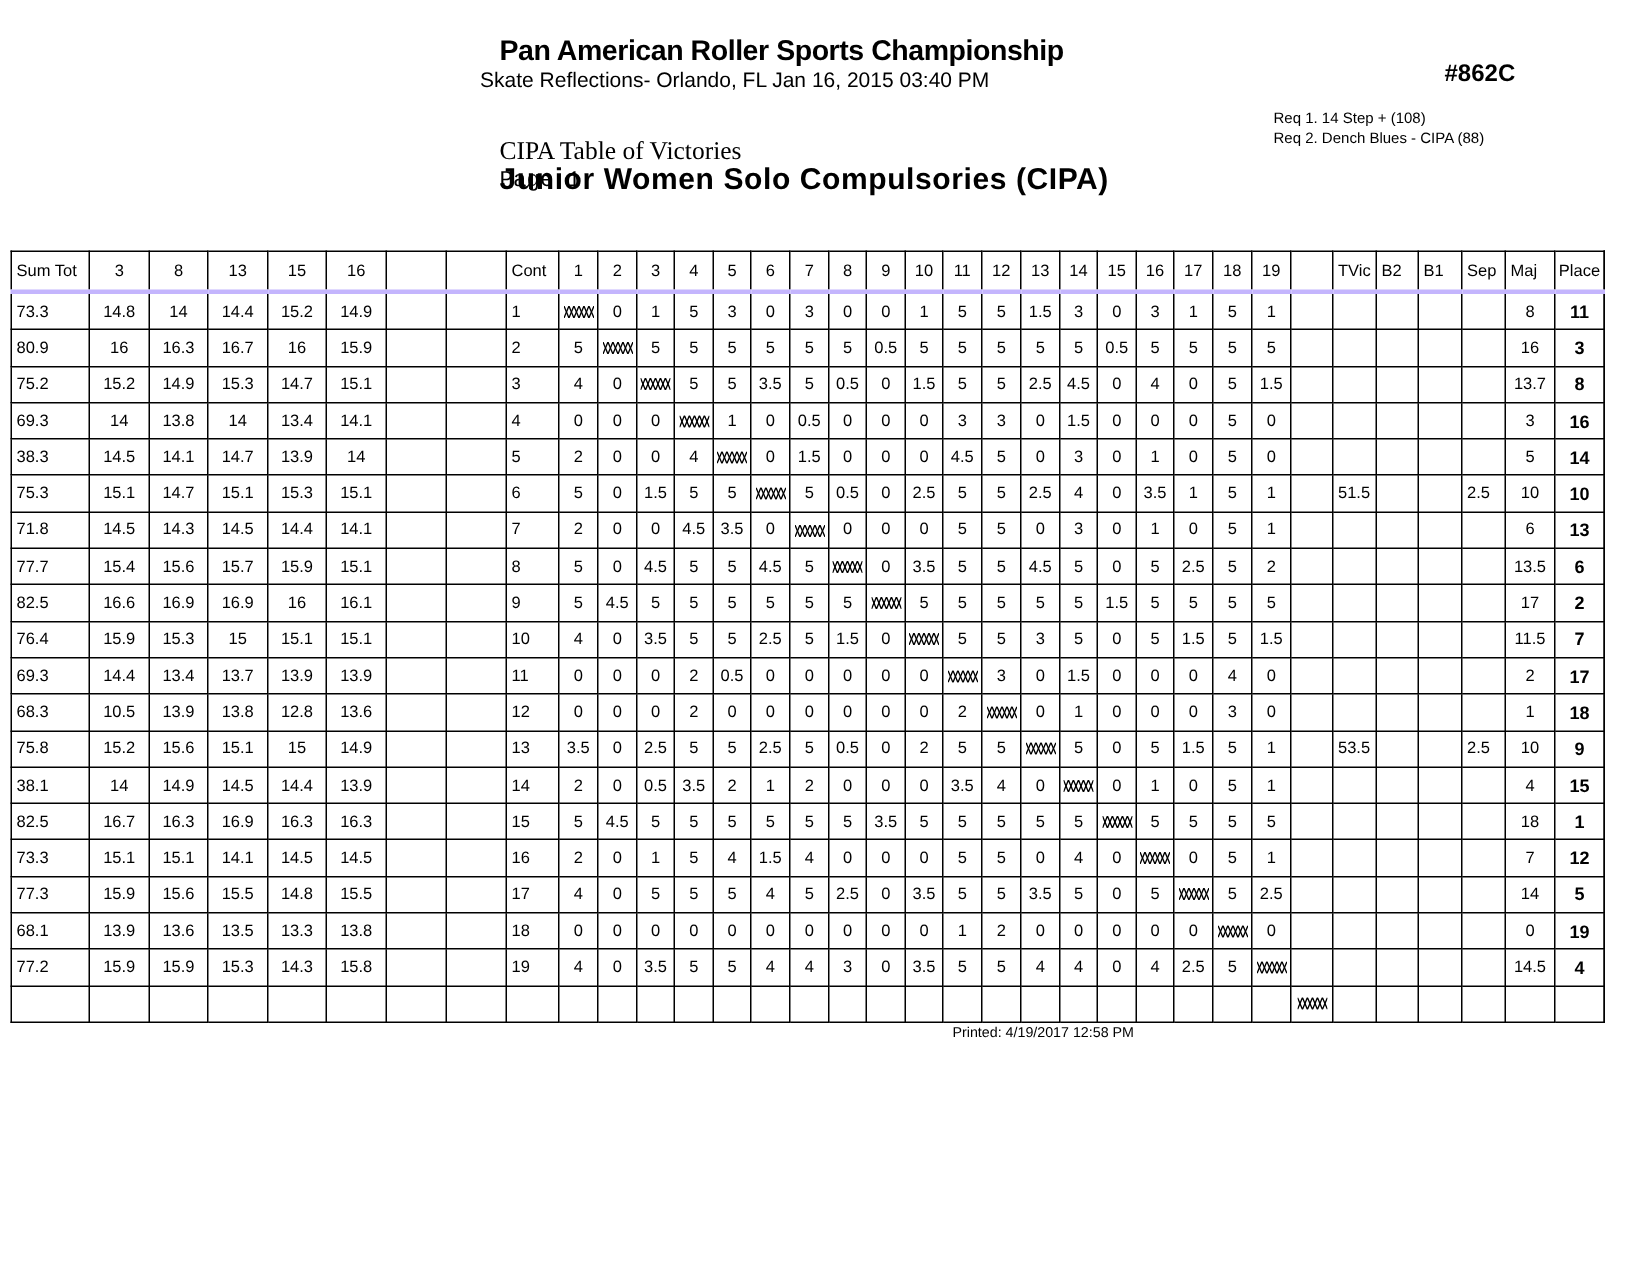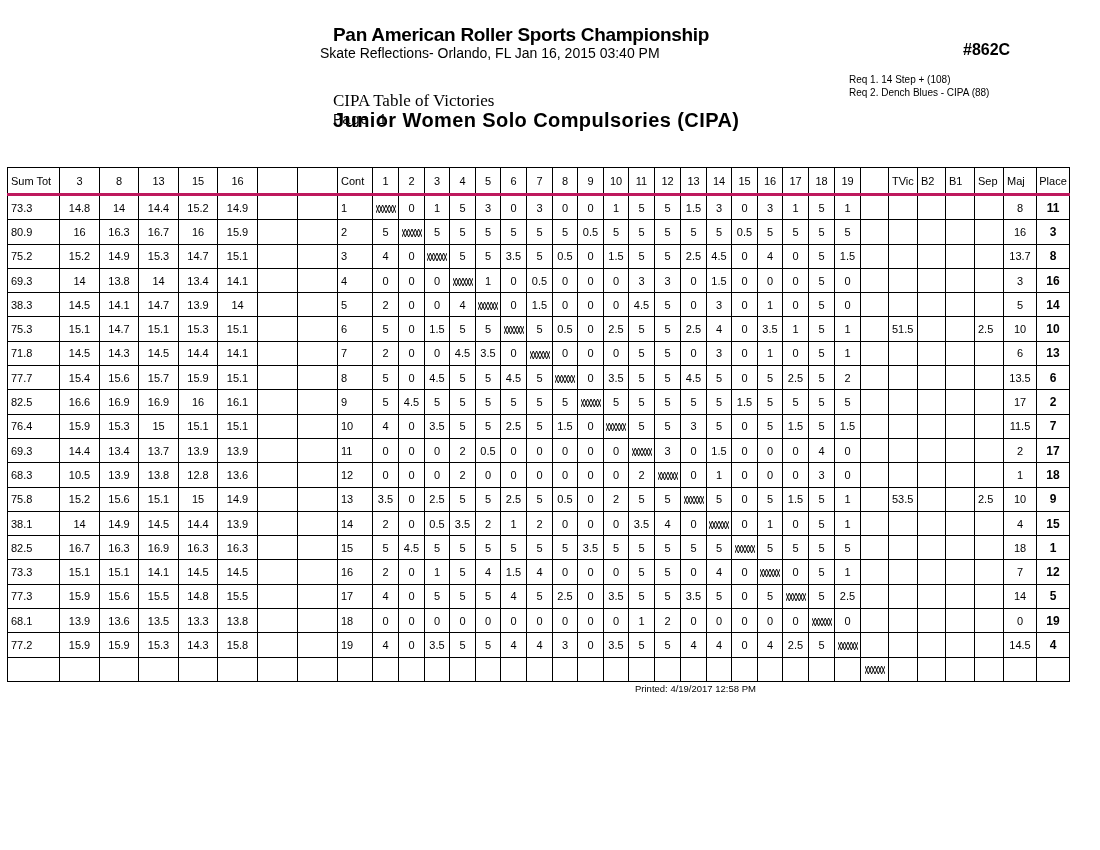--- a/index.html
+++ b/index.html
@@ -8,21 +8,21 @@
   .t1 { top:24px; left:333px; width:440px; font-size:19px; font-weight:bold; letter-spacing:-0.3px; }
   .t2 { top:45px; left:320px; width:415px; font-size:14px; }
   .t3 { top:65px; left:333px; width:440px; font-size:20px; font-weight:bold; letter-spacing:0.4px;margin-top:44px; }
   .t4 { top:91px; left:333px; width:440px; font-size:17px;font-family:Liberation Serif, serif; }
   .t5 { top:112px; left:333px; width:440px; font-size:15px;font-family:Liberation Mono, monospace; }
   .code { position:absolute; left:963px; top:41px; font-size:16px; font-weight:bold; }
   .req { position:absolute; left:849px; font-size:10px; white-space:nowrap; }
   .printed { position:absolute; left:635px; top:683px; font-size:9.5px; white-space:nowrap; }
   table { position:absolute; left:7px; top:167px; border-collapse:collapse; table-layout:fixed; font-size:11px; }
   td { border:1px solid #000; height:23.3px; padding:0; text-align:center; overflow:hidden; white-space:nowrap; }
-  tr.head td { height:25px; border-bottom:3px solid #be185d; }
+  tr.head td { height:25px; border-bottom:3px solid #c4b5fd; }
   td.l { text-align:left; padding-left:3px; }
   td.b { font-weight:bold; font-size:12px; }
   .xxx { display:inline-block; width:20px; height:8px; vertical-align:middle; }
 </style>
 </head>
 <body>
 
 <div class="hdr t1">Pan American Roller Sports Championship</div>
 <div class="hdr t2">Skate Reflections- Orlando, FL  Jan 16, 2015  03:40 PM</div>
 <div class="hdr t3">Junior Women Solo Compulsories (CIPA)</div>

